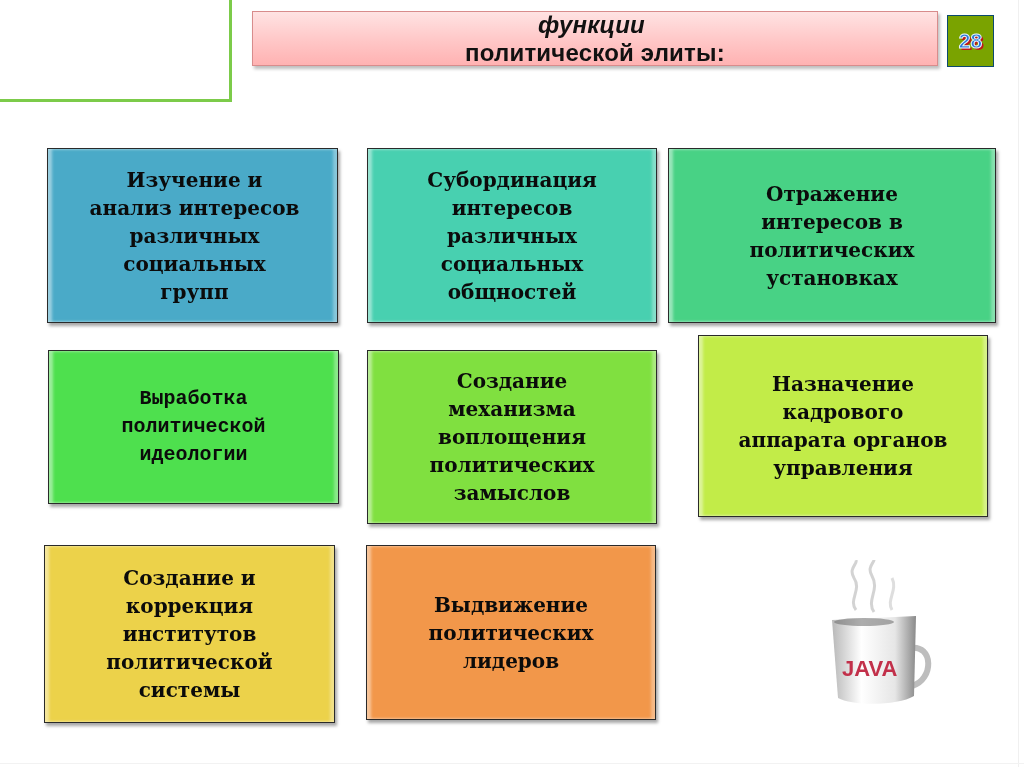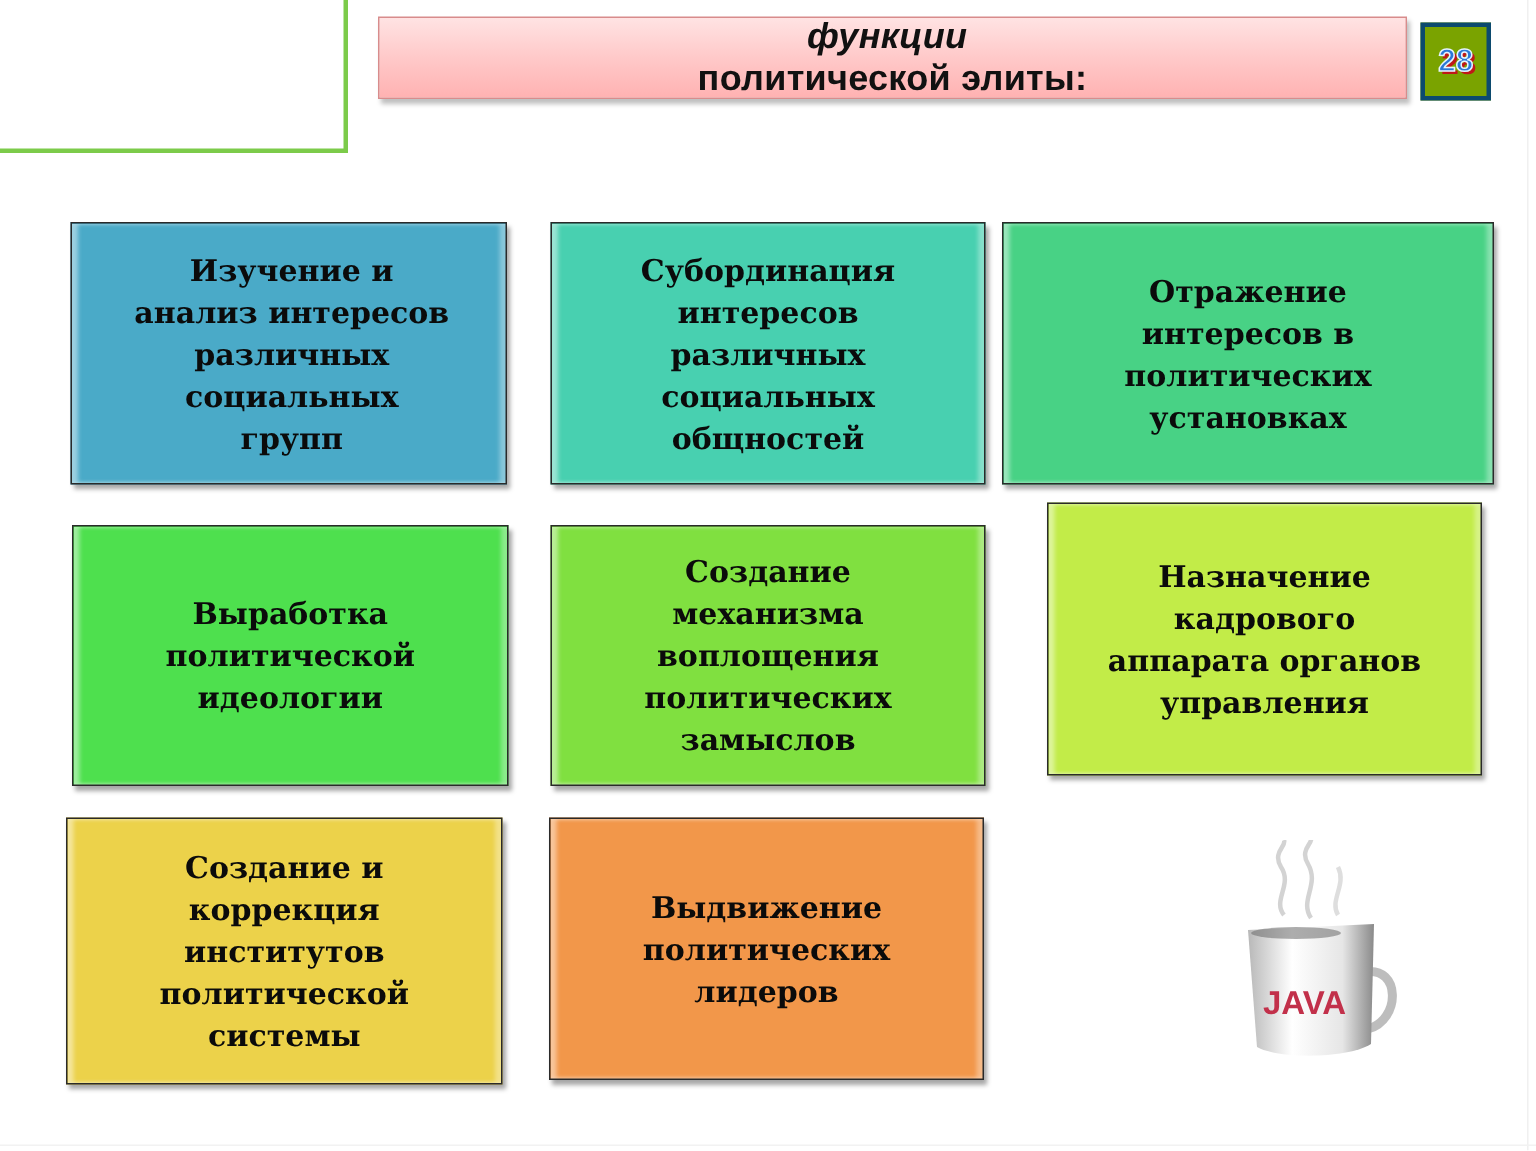--- a/index.html
+++ b/index.html
@@ -26,21 +26,21 @@
       box-shadow: 2px 3px 3px rgba(0,0,0,0.25);
       display: flex; align-items: center; justify-content: center;
       font-family: "Liberation Sans", sans-serif; font-weight: bold; font-size: 24px; color: #111;
       letter-spacing: 0.2px;
       flex-direction: column;
     }
     .title-bar .italic { font-style: italic; margin-right: 7px; }
 
     .page-badge {
       position: absolute; left: 947px; top: 15px; width: 47px; height: 52px;
-      background: #7aa300; border: 3px solid #0c4a6e;
+      background: #7aa300; border: 1px solid #0c4a6e;
       display: flex; align-items: center; justify-content: center;
       font-family: "Liberation Sans", sans-serif; font-weight: bold; font-size: 21px;
       color: #2a78d8;
       -webkit-text-stroke: 1px #e6f4ff;
       text-shadow: 2px 2px 0 #c01818;
     }
 
     .box {
       position: absolute;
       border: 1px solid #2a2a2a;
@@ -76,21 +76,21 @@
 <div class="box" id="b1" style="left: 367px; top: 148px; width: 290px; height: 175px; background: rgb(72, 208, 176);">Субординация
 интересов
 различных
 социальных
 общностей</div>
 <div class="box" id="b2" style="left: 668px; top: 148px; width: 328px; height: 175px; background: rgb(72, 210, 133);">Отражение
 интересов в
 политических
 установках</div>
 
-<div class="box" id="b3" style="left: 48px; top: 350px; width: 291px; height: 174px; background: rgb(78, 224, 78);">Выработка
+<div class="box" id="b3" style="left: 48px; top: 350px; width: 291px; height: 154px; background: rgb(78, 224, 78); font-family: Liberation Mono, monospace;">Выработка
 политической
 идеологии</div>
 <div class="box" id="b4" style="left: 367px; top: 350px; width: 290px; height: 174px; background: rgb(128, 224, 64);">Создание
 механизма
 воплощения
 политических
 замыслов</div>
 <div class="box" id="b5" style="left: 684px; top: 335px; width: 290px; height: 182px; background: rgb(194, 236, 72); margin-left: 14px;">Назначение
 кадрового
 аппарата органов

